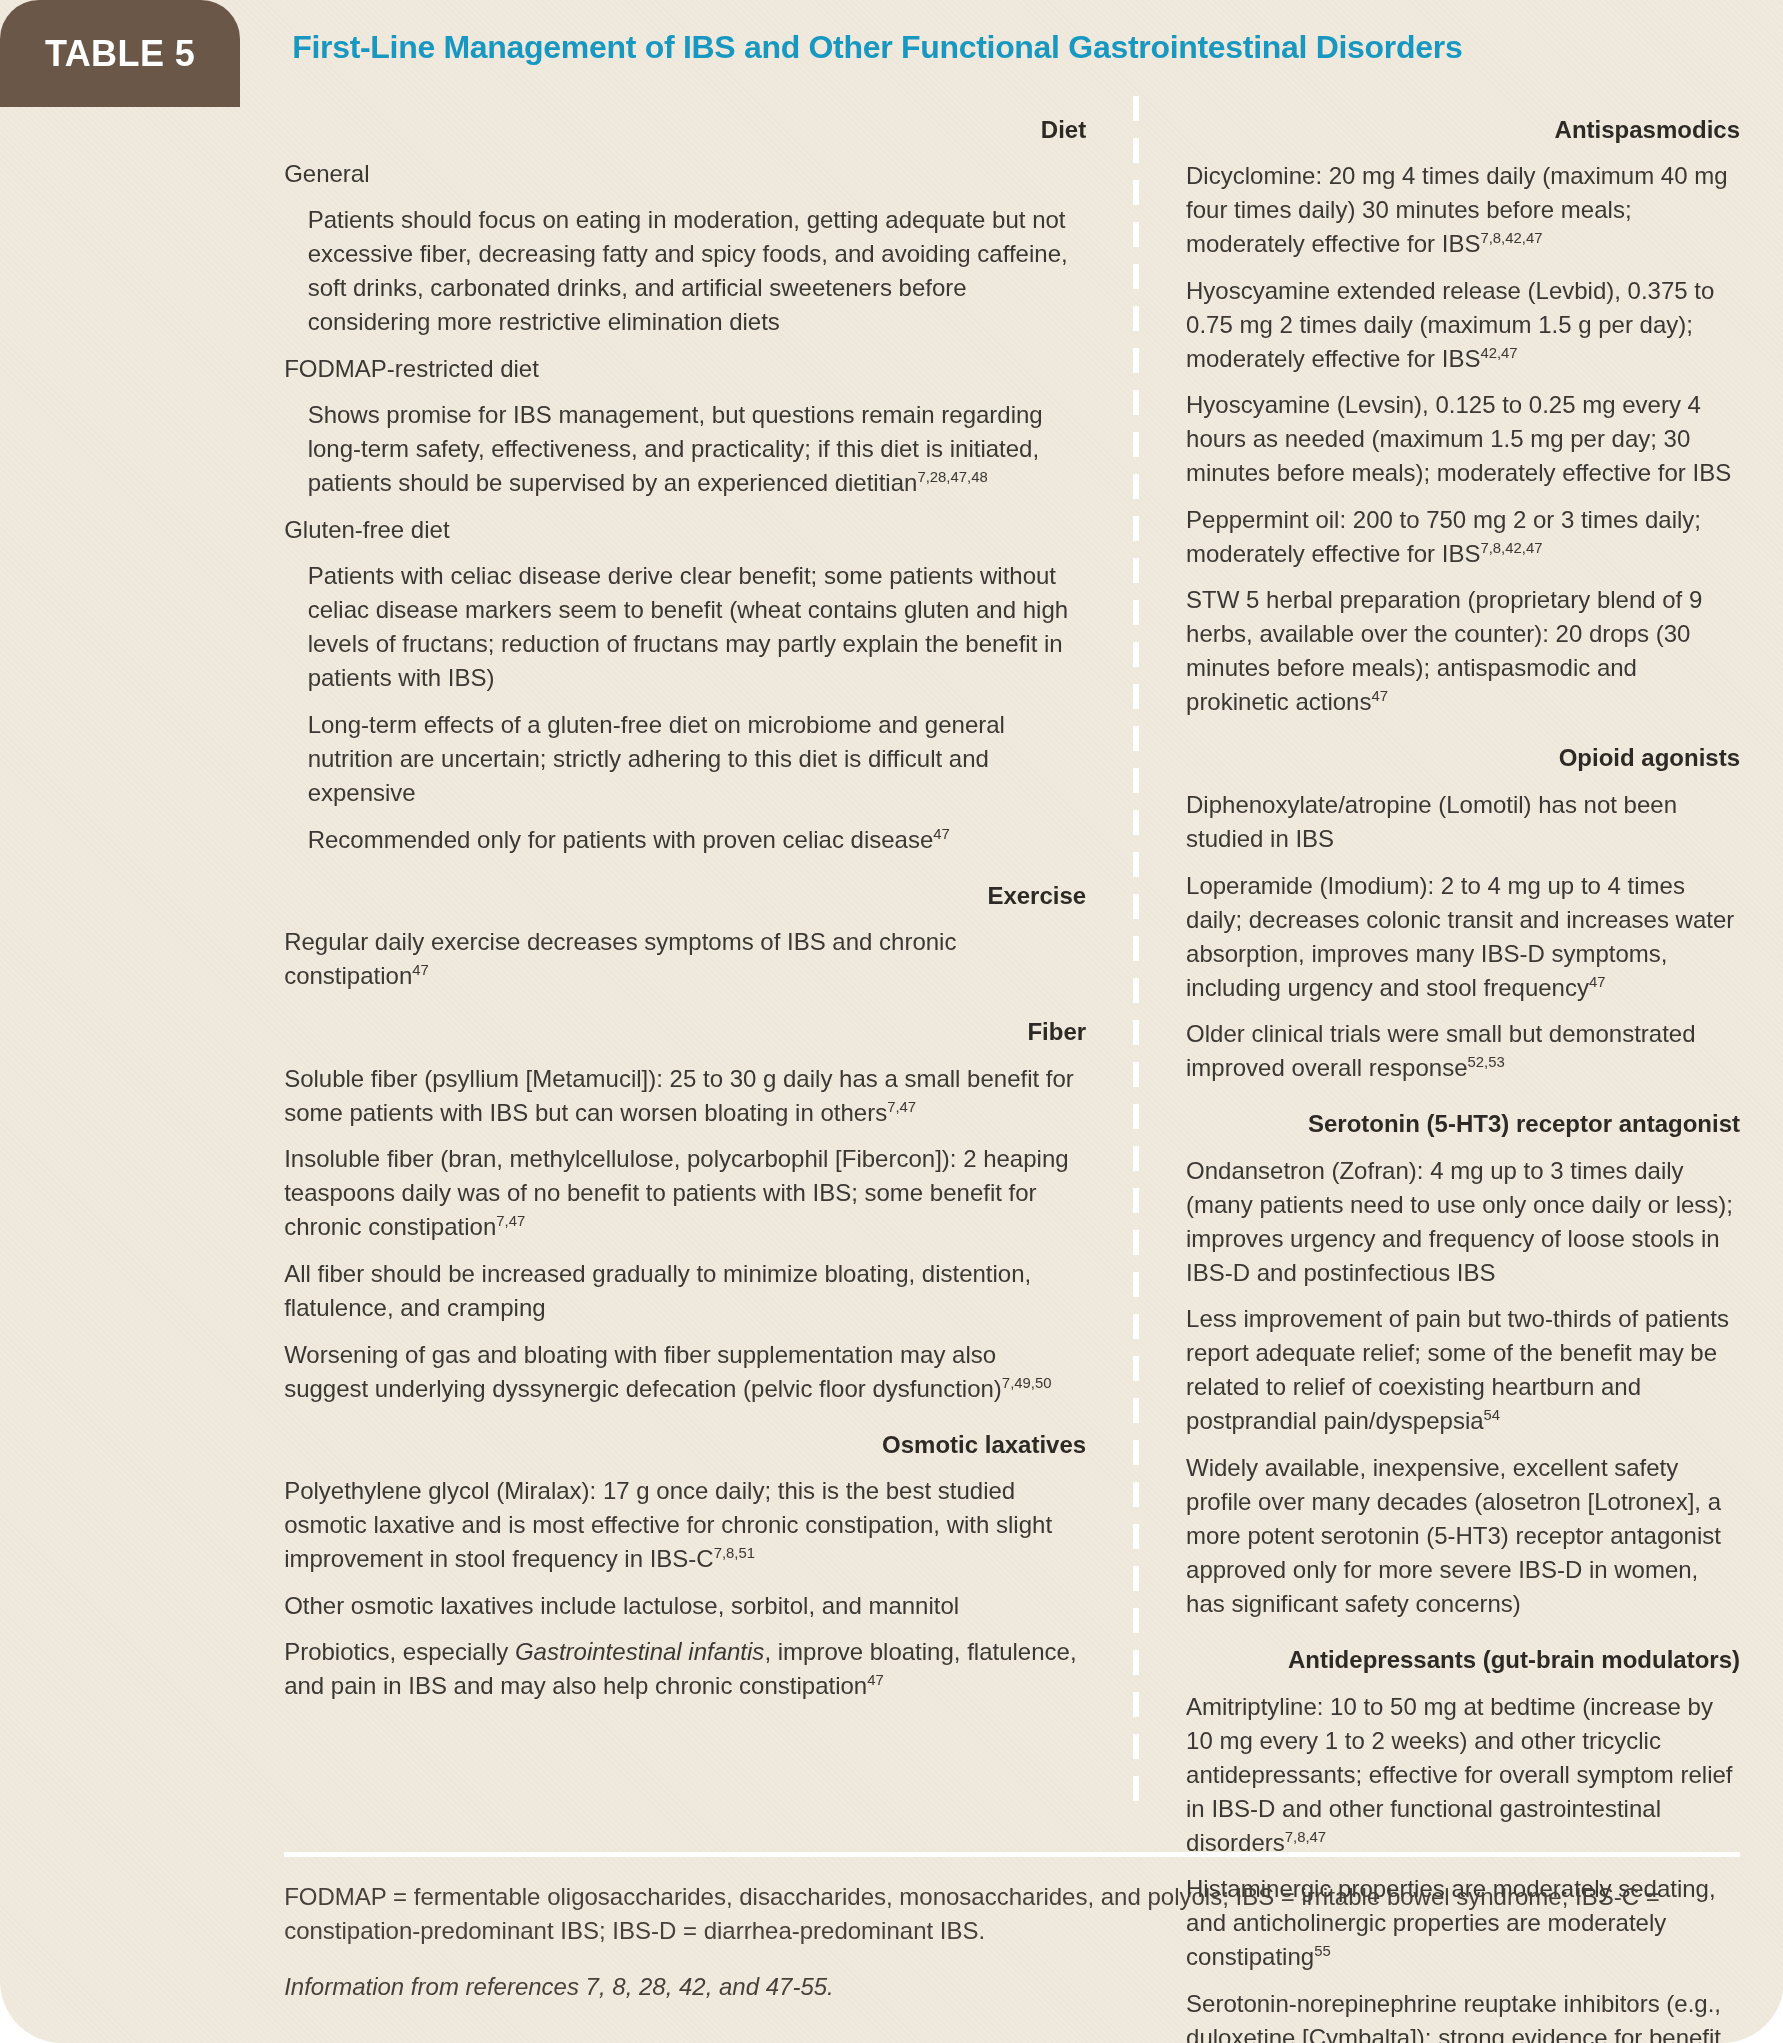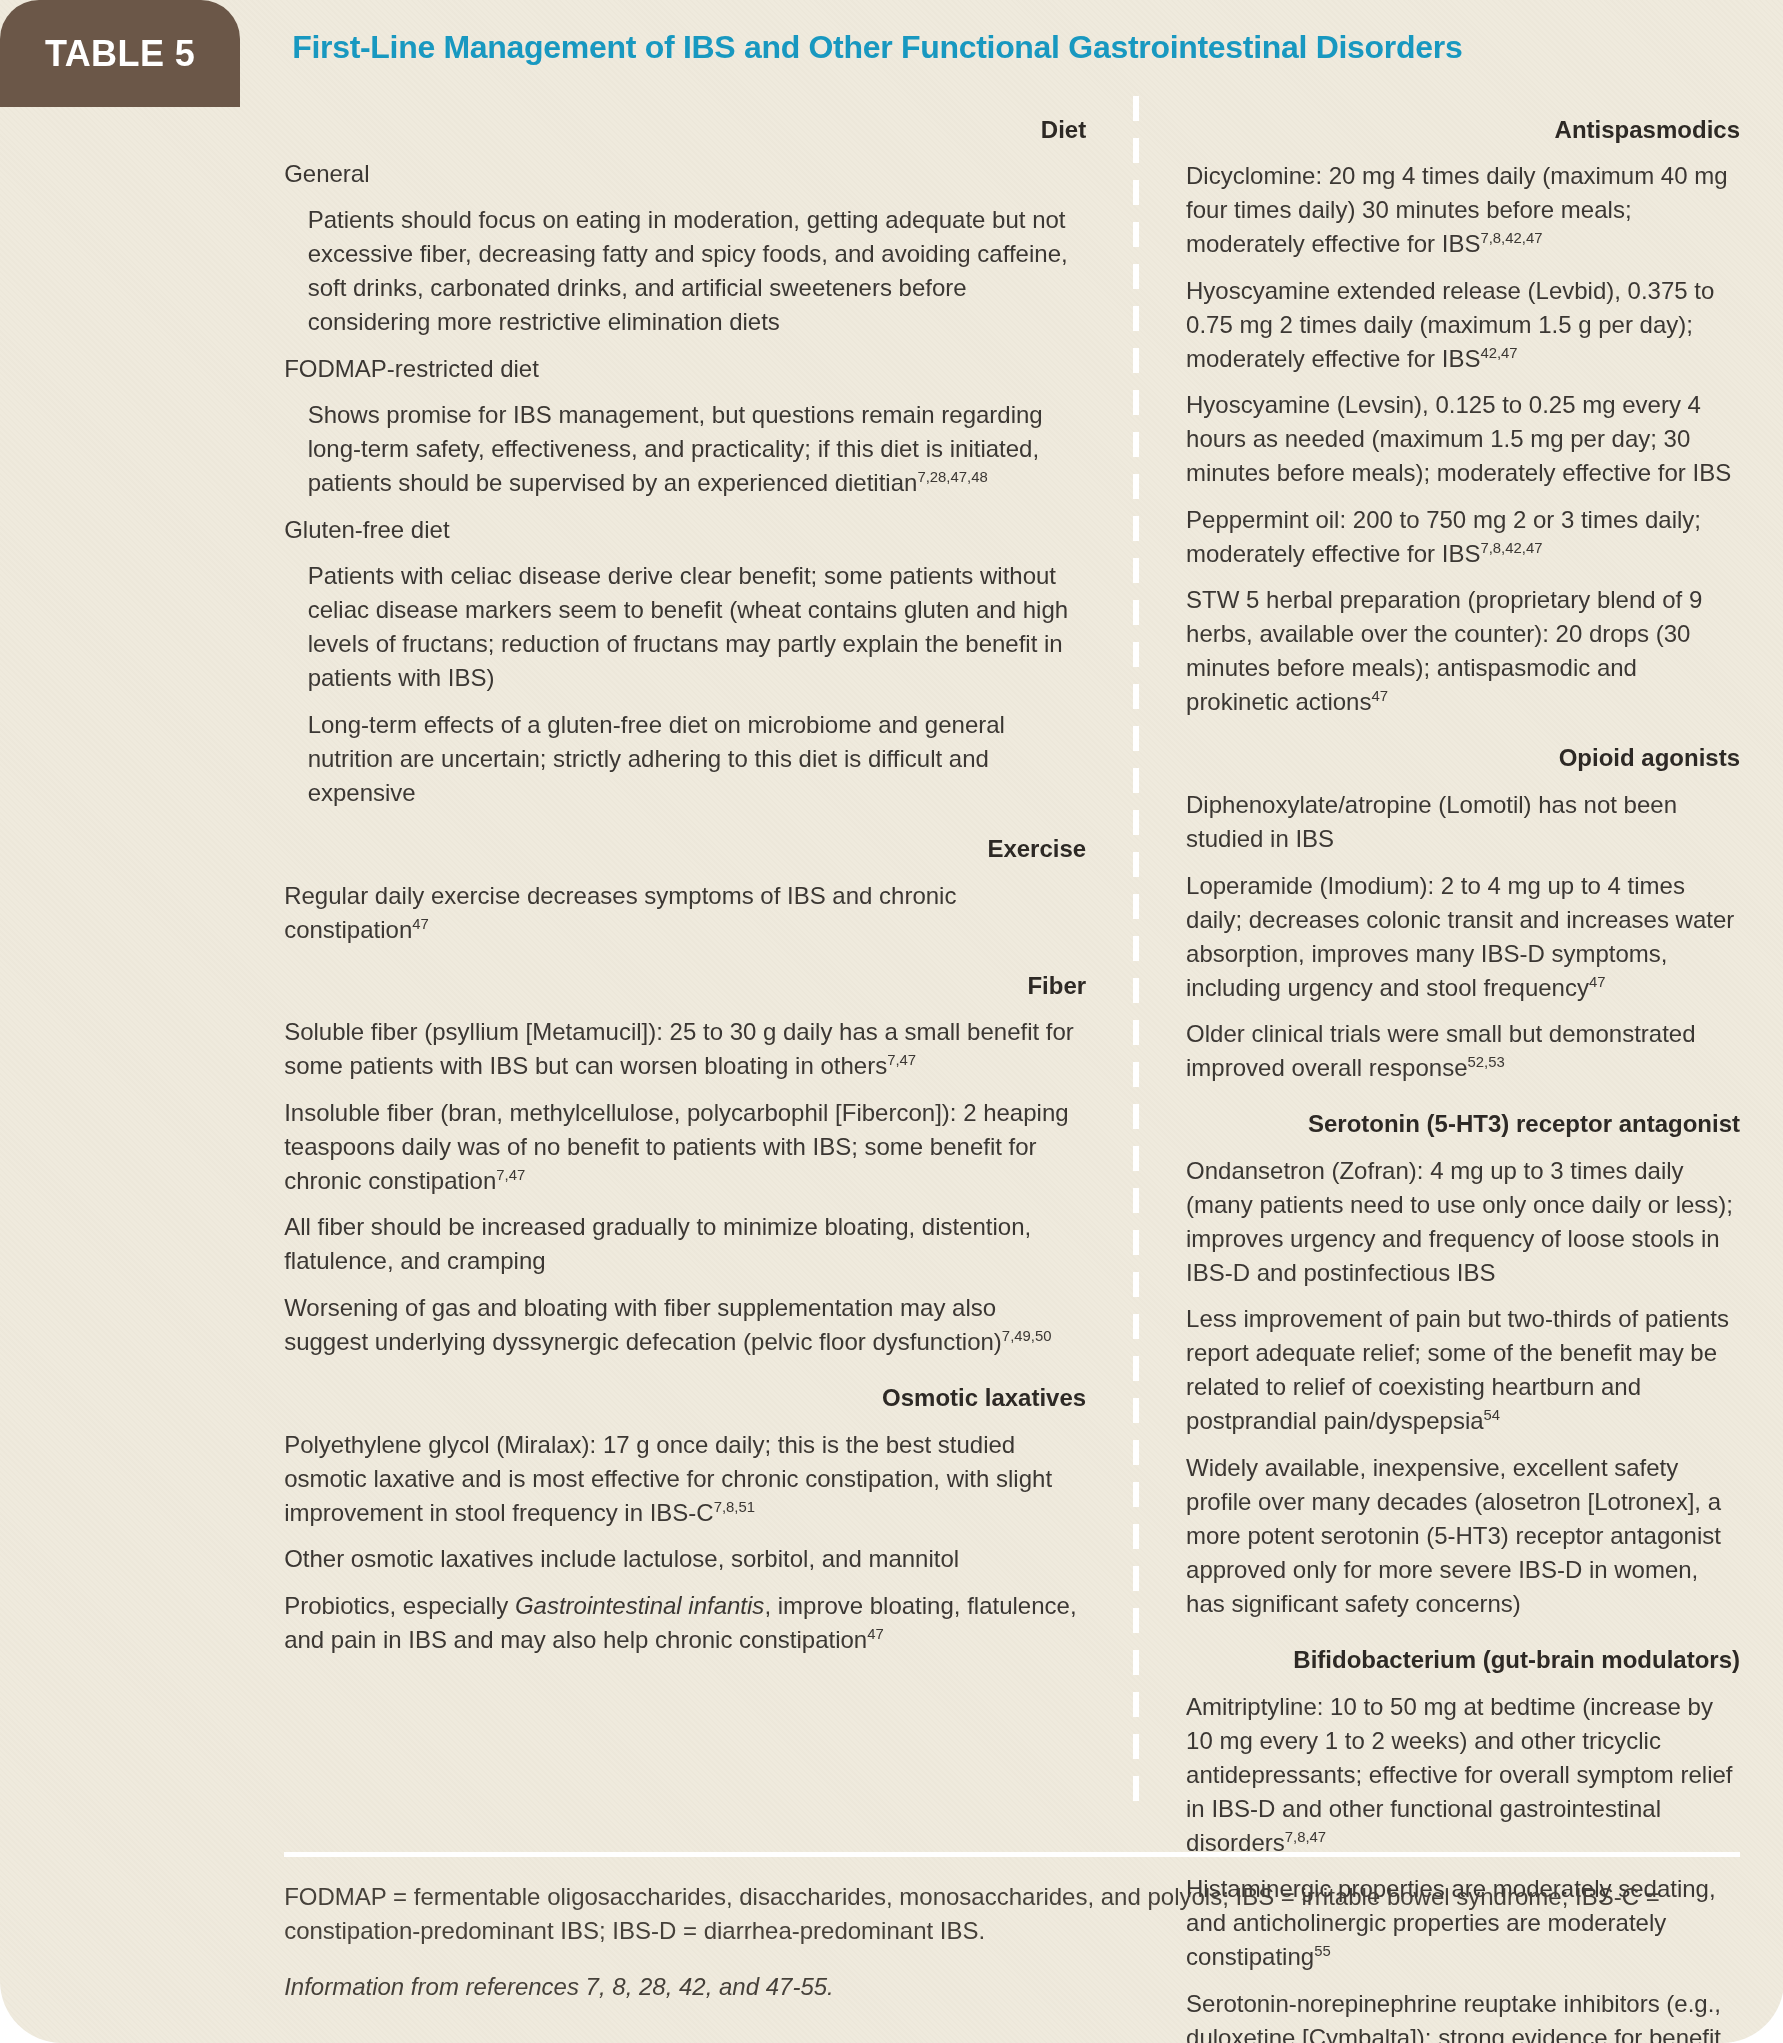--- a/index.html
+++ b/index.html
@@ -109,20 +109,21 @@
     <div class="columns">
       <div class="col left">
           <div class="block header"><span>Diet</span></div>
           <div class="block subheader"><span>General</span></div>
           <div class="block para-indent"><span>Patients should focus on eating in moderation, getting adequate but not excessive fiber, decreasing fatty and spicy foods, and avoiding caffeine, soft drinks, carbonated drinks, and artificial sweeteners before considering more restrictive elimination diets</span></div>
           <div class="block subheader"><span>FODMAP-restricted diet</span></div>
           <div class="block para-indent"><span>Shows promise for IBS management, but questions remain regarding long-term safety, effectiveness, and practicality; if this diet is initiated, patients should be supervised by an experienced dietitian</span><sup>7,28,47,48</sup></div>
           <div class="block subheader"><span>Gluten-free diet</span></div>
           <div class="block para-indent"><span>Patients with celiac disease derive clear benefit; some patients without celiac disease markers seem to benefit (wheat contains gluten and high levels of fructans; reduction of fructans may partly explain the benefit in patients with IBS)</span></div>
           <div class="block para-indent"><span>Long-term effects of a gluten-free diet on microbiome and general nutrition are uncertain; strictly adhering to this diet is difficult and expensive</span></div>
+          <div class="block para-indent"><span>Recommended only for patients with proven celiac disease</span><sup>47</sup></div>
           <div class="block header"><span>Exercise</span></div>
           <div class="block para"><span>Regular daily exercise decreases symptoms of IBS and chronic constipation</span><sup>47</sup></div>
           <div class="block header"><span>Fiber</span></div>
           <div class="block para"><span>Soluble fiber (psyllium [Metamucil]): 25 to 30 g daily has a small benefit for some patients with IBS but can worsen bloating in others</span><sup>7,47</sup></div>
           <div class="block para"><span>Insoluble fiber (bran, methylcellulose, polycarbophil [Fibercon]): 2 heaping teaspoons daily was of no benefit to patients with IBS; some benefit for chronic constipation</span><sup>7,47</sup></div>
           <div class="block para"><span>All fiber should be increased gradually to minimize bloating, distention, flatulence, and cramping</span></div>
           <div class="block para"><span>Worsening of gas and bloating with fiber supplementation may also suggest underlying dyssynergic defecation (pelvic floor dysfunction)</span><sup>7,49,50</sup></div>
           <div class="block header"><span>Osmotic laxatives</span></div>
           <div class="block para"><span>Polyethylene glycol (Miralax): 17 g once daily; this is the best studied osmotic laxative and is most effective for chronic constipation, with slight improvement in stool frequency in IBS-C</span><sup>7,8,51</sup></div>
           <div class="block para"><span>Other osmotic laxatives include lactulose, sorbitol, and mannitol</span></div>
@@ -137,21 +138,21 @@
           <div class="block para"><span>Peppermint oil: 200 to 750 mg 2 or 3 times daily; moderately effective for IBS</span><sup>7,8,42,47</sup></div>
           <div class="block para"><span>STW 5 herbal preparation (proprietary blend of 9 herbs, available over the counter): 20 drops (30 minutes before meals); antispasmodic and prokinetic actions</span><sup>47</sup></div>
           <div class="block header"><span>Opioid agonists</span></div>
           <div class="block para"><span>Diphenoxylate/atropine (Lomotil) has not been studied in IBS</span></div>
           <div class="block para"><span>Loperamide (Imodium): 2 to 4 mg up to 4 times daily; decreases colonic transit and increases water absorption, improves many IBS-D symptoms, including urgency and stool frequency</span><sup>47</sup></div>
           <div class="block para"><span>Older clinical trials were small but demonstrated improved overall response</span><sup>52,53</sup></div>
           <div class="block header"><span>Serotonin (5-HT3) receptor antagonist</span></div>
           <div class="block para"><span>Ondansetron (Zofran): 4 mg up to 3 times daily (many patients need to use only once daily or less); improves urgency and frequency of loose stools in IBS-D and postinfectious IBS</span></div>
           <div class="block para"><span>Less improvement of pain but two-thirds of patients report adequate relief; some of the benefit may be related to relief of coexisting heartburn and postprandial pain/dyspepsia</span><sup>54</sup></div>
           <div class="block para"><span>Widely available, inexpensive, excellent safety profile over many decades (alosetron [Lotronex], a more potent serotonin (5-HT3) receptor antagonist approved only for more severe IBS-D in women, has significant safety concerns)</span></div>
-          <div class="block header"><span>Bifidobacterium (gut-brain modulators)</span></div>
+          <div class="block header"><span>Antidepressants (gut-brain modulators)</span></div>
           <div class="block para"><span>Amitriptyline: 10 to 50 mg at bedtime (increase by 10 mg every 1 to 2 weeks) and other tricyclic antidepressants; effective for overall symptom relief in IBS-D and other functional gastrointestinal disorders</span><sup>7,8,47</sup></div>
           <div class="block para"><span>Histaminergic properties are moderately sedating, and anticholinergic properties are moderately constipating</span><sup>55</sup></div>
           <div class="block para"><span>Serotonin-norepinephrine reuptake inhibitors (e.g., duloxetine [Cymbalta]): strong evidence for benefit in several chronic pain disorders but not currently studied in IBS</span><sup>7,8</sup></div>
           <div class="block para"><span>Selective serotonin reuptake inhibitors: slight overall improvement, probably related to relief of central and visceral hypersensitivity and psychological distress; may help constipation</span><sup>7,8</sup></div>
         </div>
     </div>
 
     <div class="footer">
       <div class="footnote">FODMAP = fermentable oligosaccharides, disaccharides, monosaccharides, and polyols; IBS = irritable bowel syndrome; IBS-C = constipation-predominant IBS; IBS-D = diarrhea-predominant IBS.</div>
       <div class="source">Information from references 7, 8, 28, 42, and 47-55.</div>

